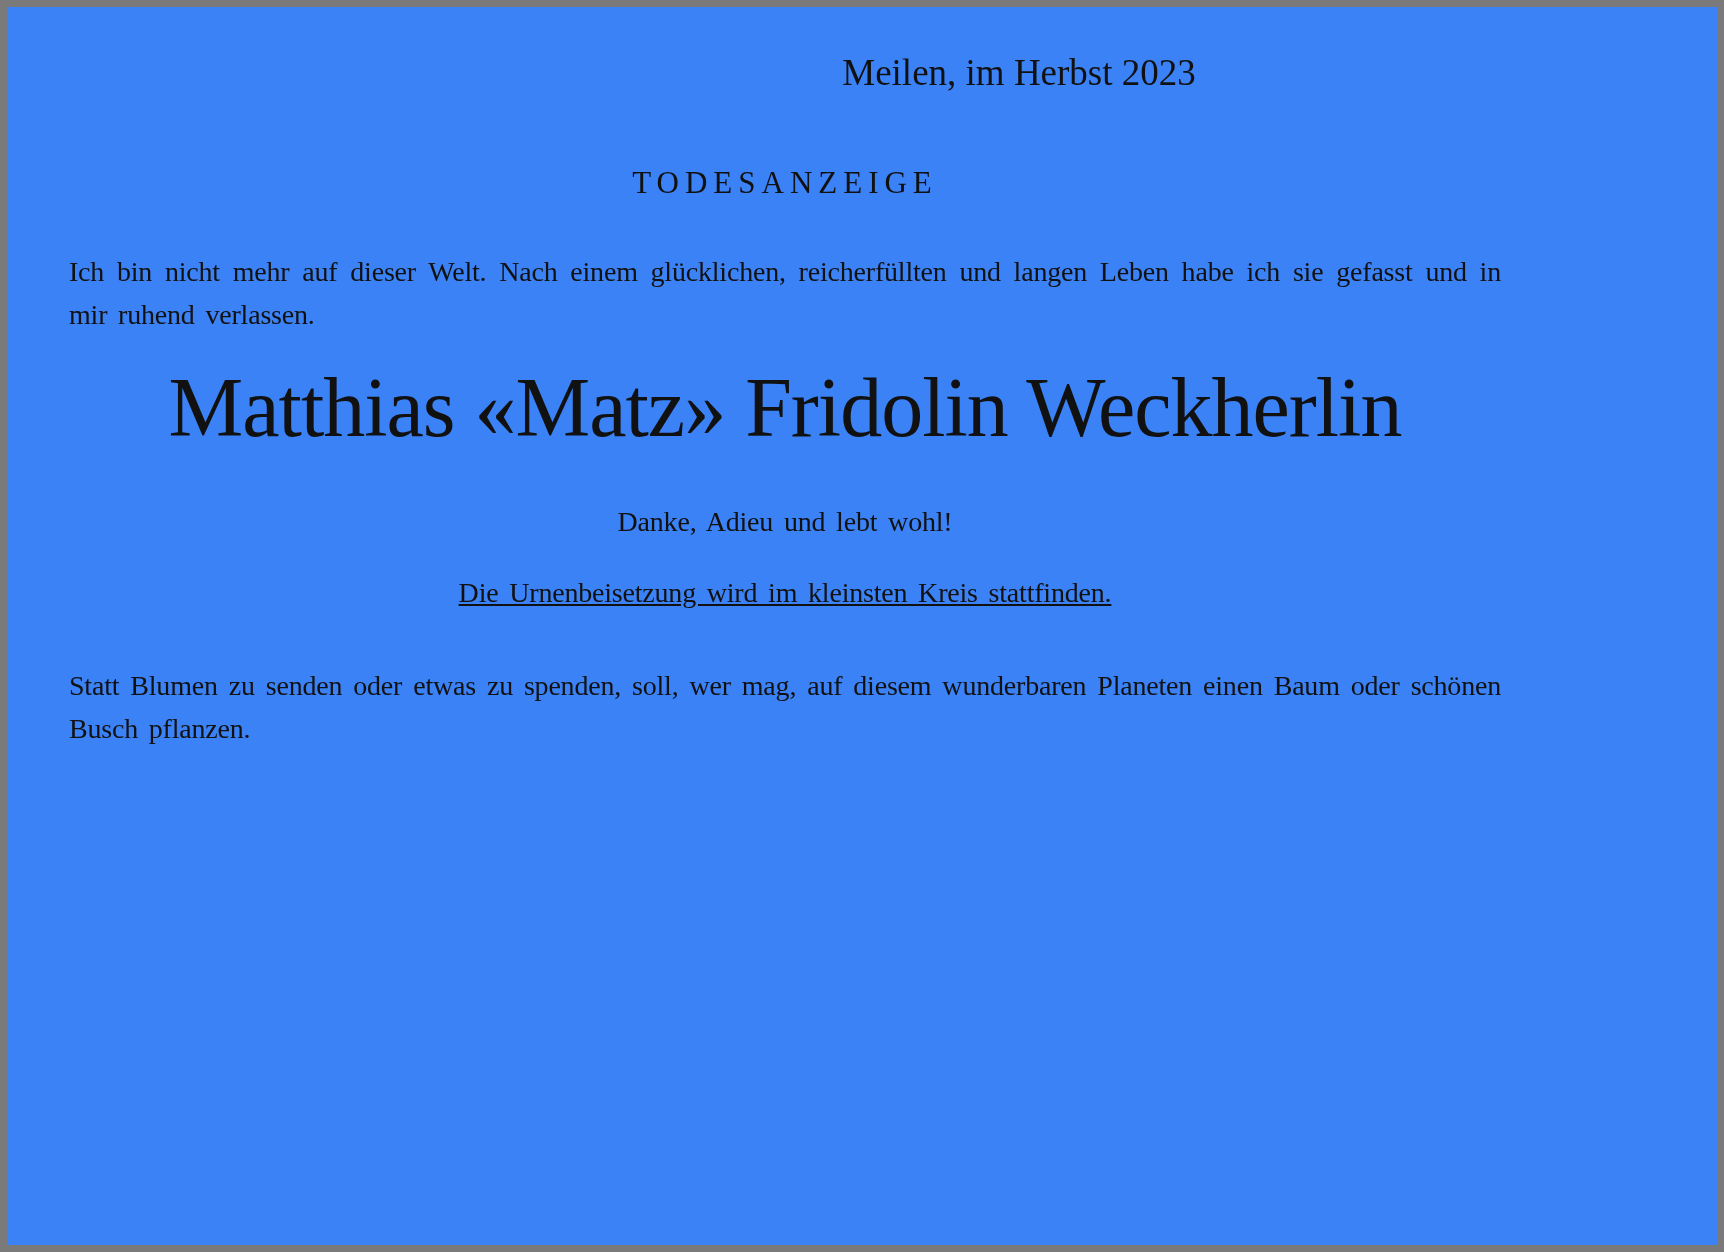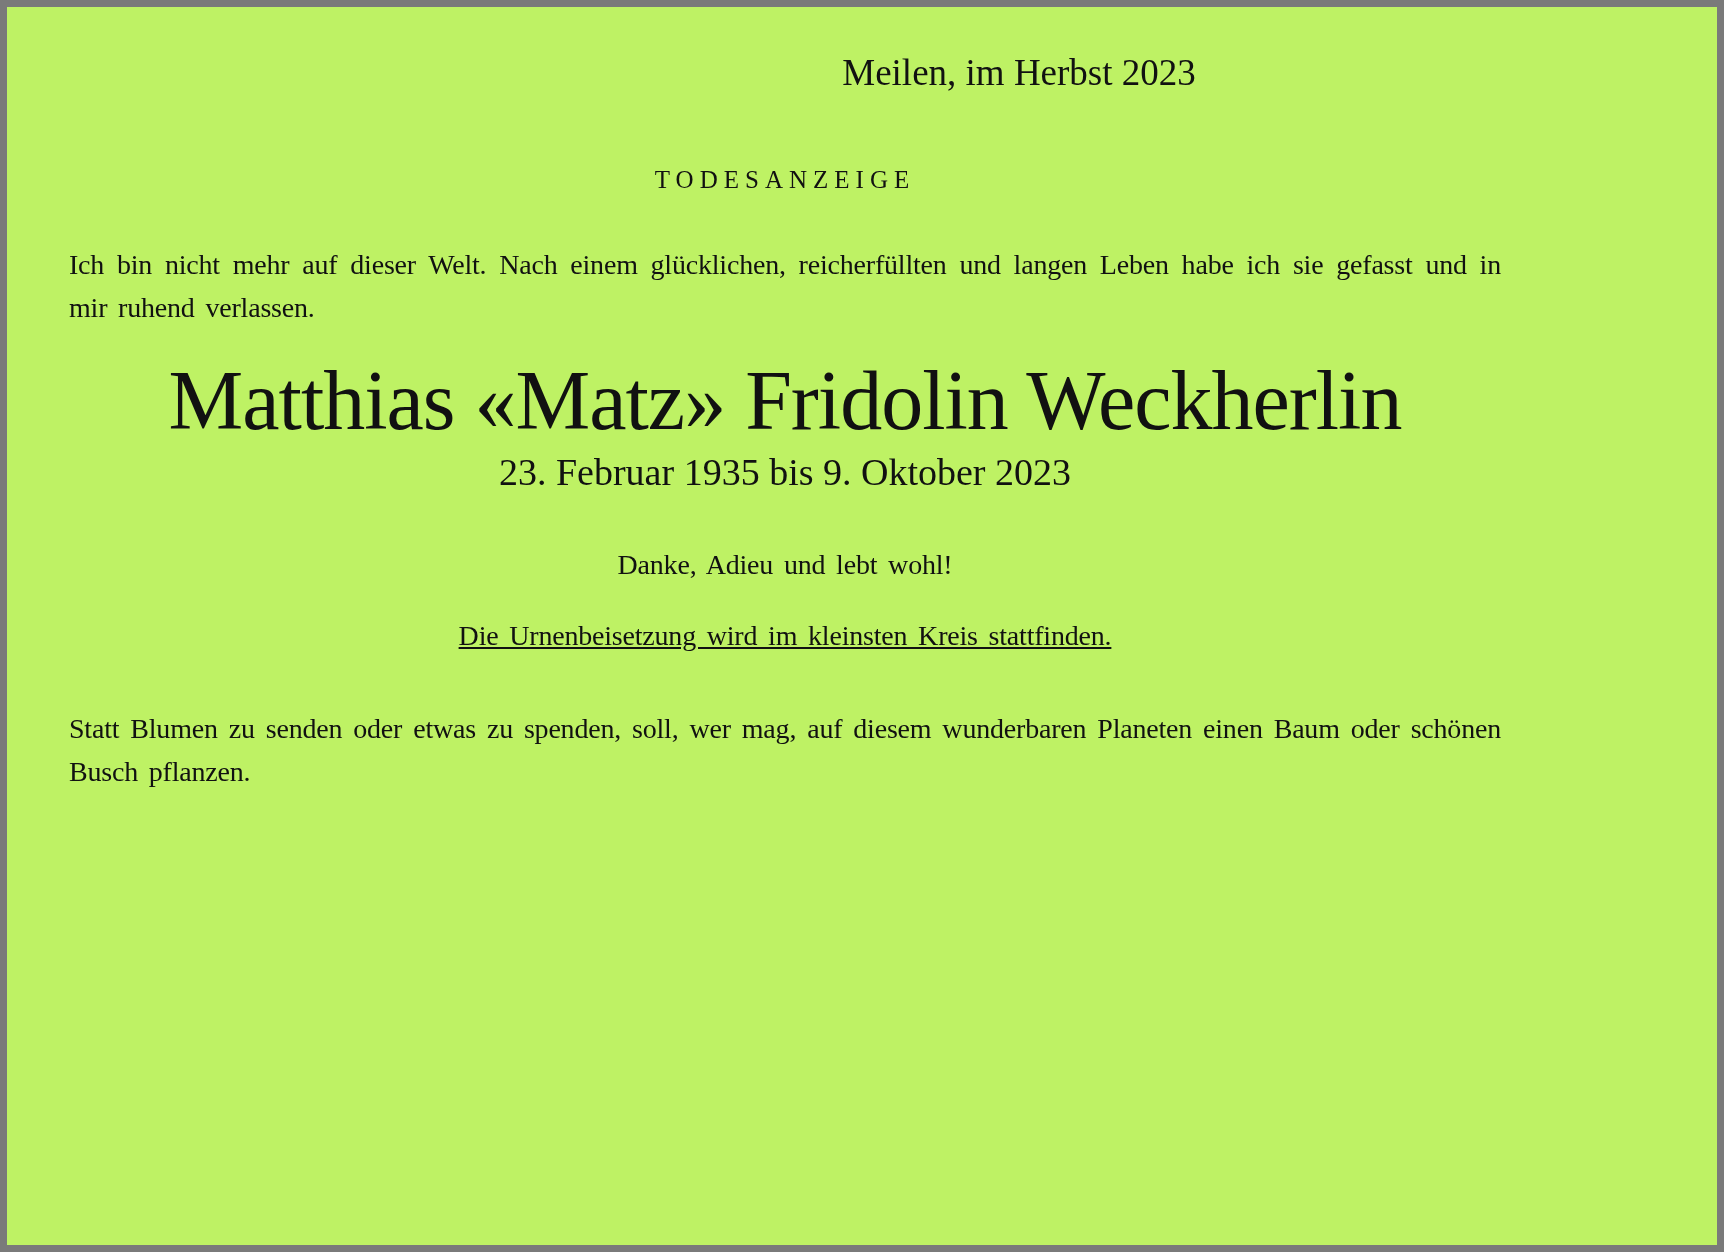--- a/index.html
+++ b/index.html
@@ -5,37 +5,37 @@
   html, body {
     margin: 0;
     padding: 0;
     background: #ffffff;
   }
   .page {
     box-sizing: border-box;
     width: 1724px;
     height: 1252px;
     border: 7px solid #7a7a7a;
-    background: #bef264;
+    background: #3b82f6;
     color: #111111;
     font-family: "Liberation Serif", "DejaVu Serif", serif;
     padding: 46px 216px 0 62px;
     overflow: hidden;
   }
   .dateline {
     width: fit-content;
     margin-left: 54%;
     font-size: 37px;
     line-height: 1.1;
     white-space: nowrap;
   }
   .label {
     margin-top: 72px;
     text-align: center;
-    font-size: 25px;
+    font-size: 31px;
     letter-spacing: 6px;
     line-height: 1.1;
   }
   .para {
     font-size: 28px;
     line-height: 43px;
     text-align: justify;
     letter-spacing: -0.2px;
     word-spacing: 4px;
   }
@@ -72,21 +72,20 @@
 <div class="page">
 
   <div class="dateline">Meilen, im Herbst 2023</div>
 
   <div class="label">TODESANZEIGE</div>
 
   <p class="para intro">Ich bin nicht mehr auf dieser Welt. Nach einem glücklichen, reicherfüllten und langen Leben habe ich sie gefasst und in mir ruhend verlassen.</p>
 
   <div class="name">Matthias «Matz» Fridolin Weckherlin</div>
 
-  <div class="dates">23. Februar 1935 bis 9. Oktober 2023</div>
 
 
   <p class="para farewell">Danke, Adieu und lebt wohl!</p>
 
   <p class="para burial">Die Urnenbeisetzung wird im kleinsten Kreis stattfinden.</p>
 
   <p class="para donation">Statt Blumen zu senden oder etwas zu spenden, soll, wer mag, auf diesem wunderbaren Planeten einen Baum oder schönen Busch pflanzen.</p>
 
 
 </div>

